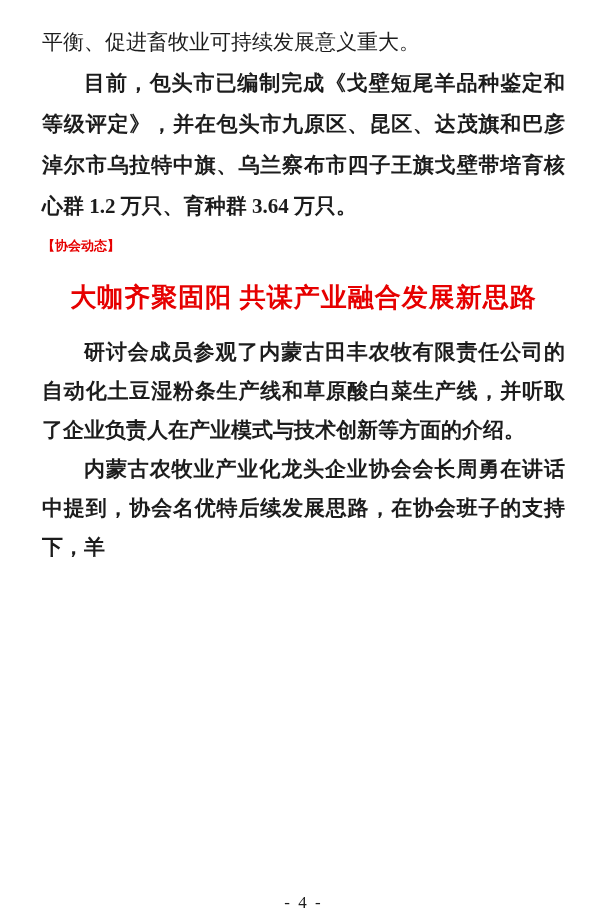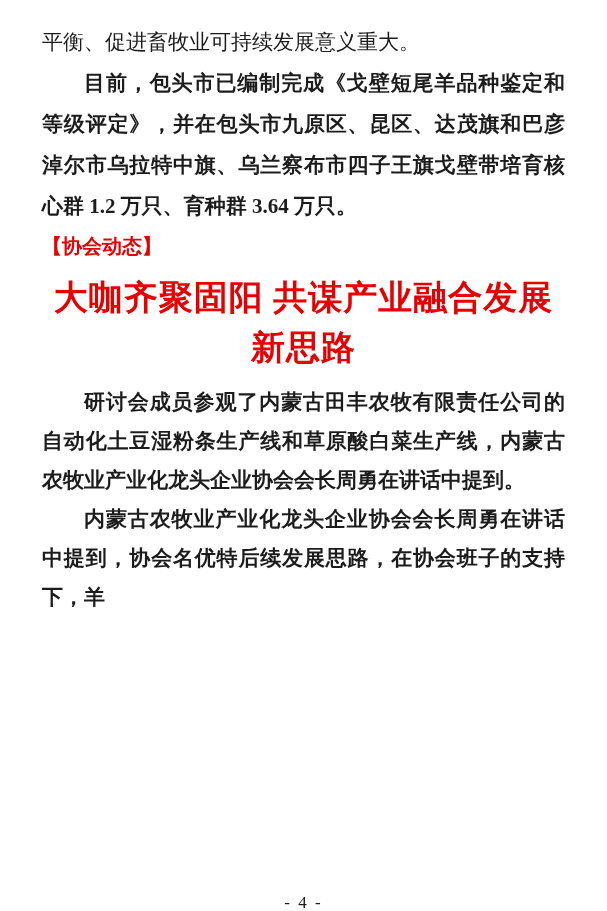--- a/index.html
+++ b/index.html
@@ -25,27 +25,27 @@
   .body p { line-height: 39px; }
   .indent { text-indent: 2em; font-weight: bold; }
   .source-line {
     font-size: 21px;
     line-height: 41px;
     text-align: right;
   }
   .section-label {
     font-family: "Liberation Sans", "DejaVu Sans", sans-serif;
     font-weight: 600;
-    font-size: 20px;
+    font-size: 13px;
     line-height: 30px;
     color: var(--heading-red, #e60000);
     margin-top: 4px;
   }
   .article-title {
-    font-size: 34px;
+    font-size: 26px;
     font-weight: bold;
     line-height: 50px;
     text-align: center;
     color: var(--heading-red, #e60000);
     letter-spacing: 1px;
     margin-top: 12px;
   }
   .article-title.second { margin-top: 2px; }
   .body { margin-top: 10px; }
   .page-number {
@@ -68,19 +68,19 @@
     <p>平衡、促进畜牧业可持续发展意义重大。</p>
     <p class="indent">目前，包头市已编制完成《戈壁短尾羊品种鉴定和等级评定》，并在包头市九原区、昆区、达茂旗和巴彦淖尔市乌拉特中旗、乌兰察布市四子王旗戈壁带培育核心群 1.2 万只、育种群 3.64 万只。</p>
   </div>
 
   <div class="section-label">【协会动态】</div>
 
   <div class="article-title">大咖齐聚固阳 共谋产业融合发展新思路</div>
 
 
   <div class="body">
-    <p class="indent">研讨会成员参观了内蒙古田丰农牧有限责任公司的自动化土豆湿粉条生产线和草原酸白菜生产线，内蒙古农牧业产业化龙头企业协会会长周勇在讲话中提到。</p>
+    <p class="indent">研讨会成员参观了内蒙古田丰农牧有限责任公司的自动化土豆湿粉条生产线和草原酸白菜生产线，并听取了企业负责人在产业模式与技术创新等方面的介绍。</p>
     <p class="indent">内蒙古农牧业产业化龙头企业协会会长周勇在讲话中提到，协会名优特后续发展思路，在协会班子的支持下，羊</p>
   </div>
 
   <div class="page-number">- 4 -</div>
 
 </div>
 
 </body></html>

